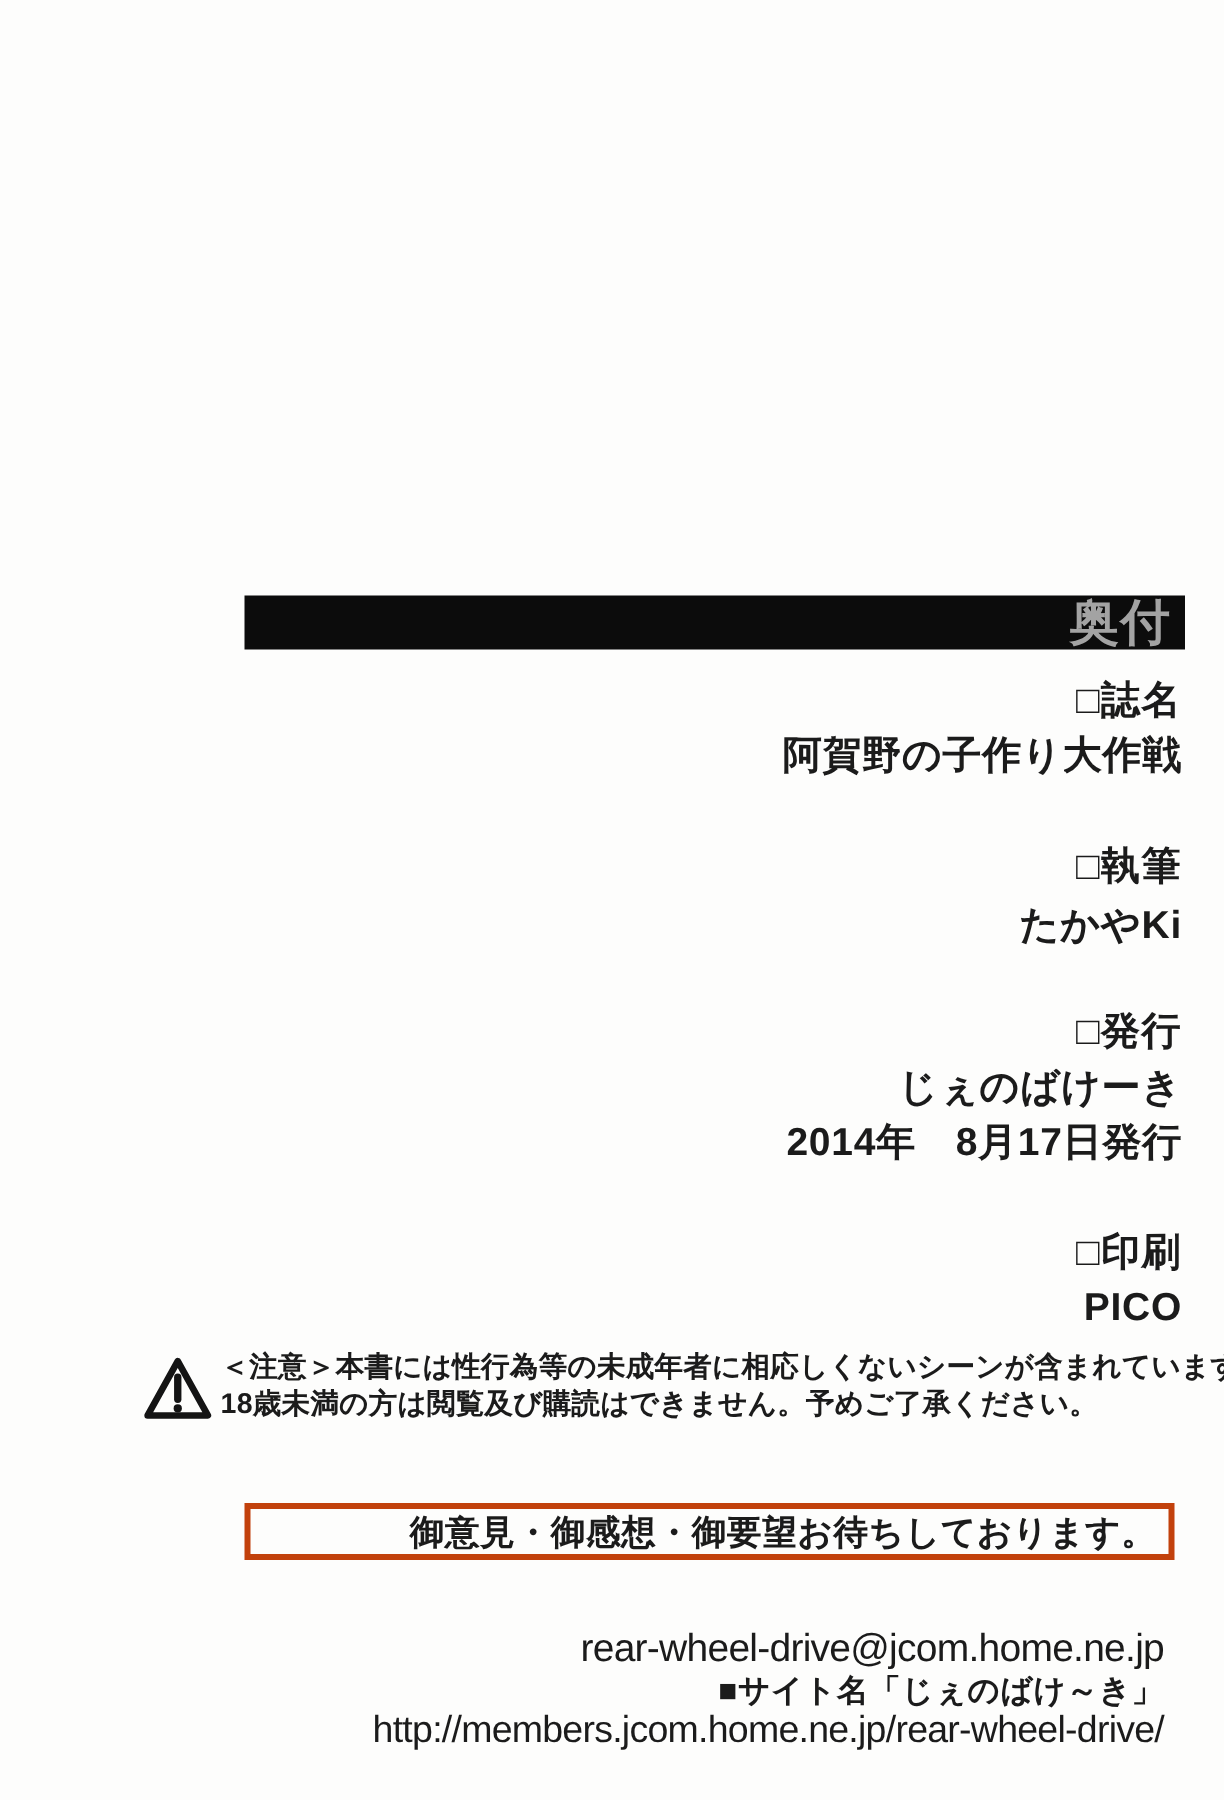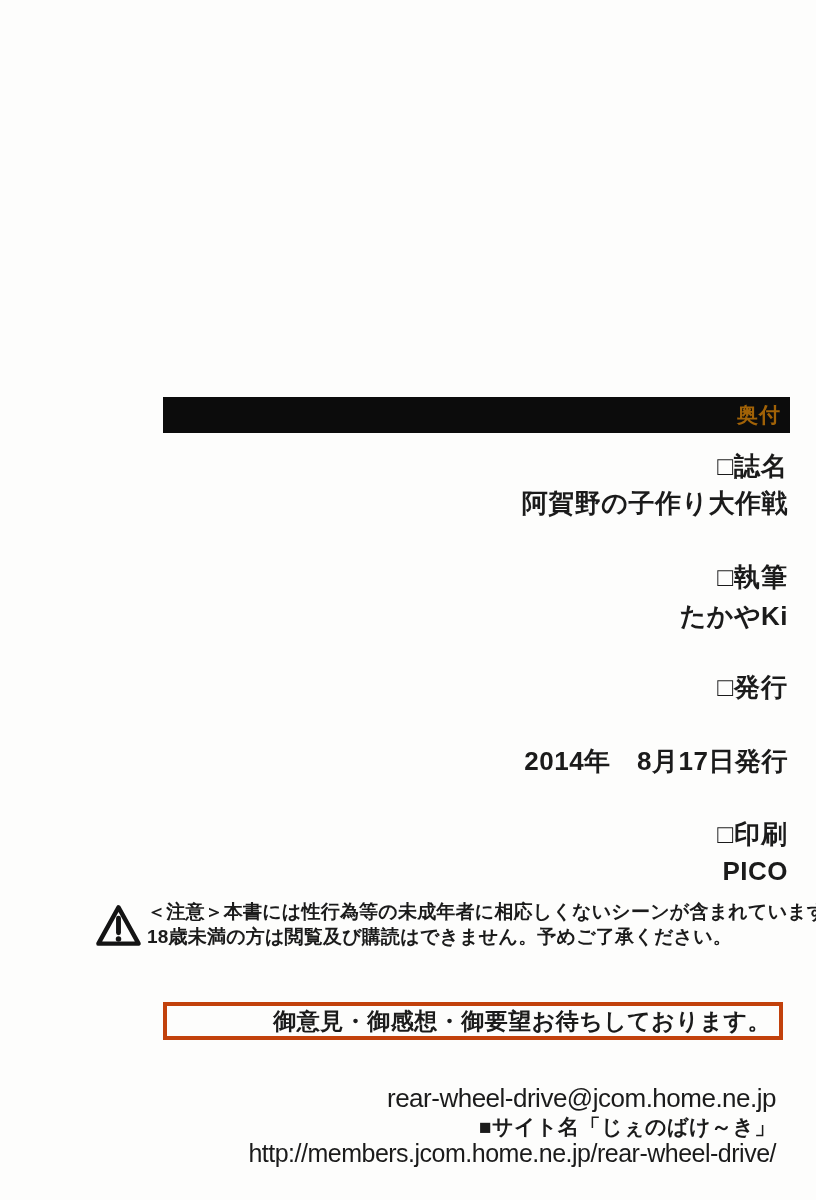--- a/index.html
+++ b/index.html
@@ -17,22 +17,22 @@
     position: absolute;
     left: 163px; top: 397px;
     width: 627px; height: 36px;
     background: #0c0c0c;
     display: flex;
     align-items: center;
     justify-content: flex-end;
     padding-right: 9px;
   }
   .header-bar .header-text {
-    color: #a16207;
-    font-size: 21px;
+    color: #a3a3a3;
+    font-size: 33px;
     font-weight: bold;
     letter-spacing: 1px;
   }
   .line {
     position: absolute;
     right: 28px;
     height: 32px;
     line-height: 32px;
     font-size: 26px;
     white-space: nowrap;
@@ -93,20 +93,21 @@
     <span class="header-text">奥付</span>
   </div>
 
   <div class="line label" style="top:450px;">□誌名</div>
   <div class="line value" style="top:487px;">阿賀野の子作り大作戦</div>
 
   <div class="line label" style="top:561px;">□執筆</div>
   <div class="line value" style="top:600px;">たかやKi</div>
 
   <div class="line label" style="top:671px;">□発行</div>
+  <div class="line value" style="top:708px;">じぇのばけーき</div>
   <div class="line value" style="top:745px;">2014年　8月17日発行</div>
 
   <div class="line label" style="top:818px;">□印刷</div>
   <div class="line value" style="top:855px;">PICO</div>
 
   <div class="warning">
     <span class="tri">
       <svg width="47" height="46" viewBox="0 0 48 46">
         <path d="M24 4 L44.5 41 L3.5 41 Z" fill="none" stroke="#141414" stroke-width="4.5" stroke-linejoin="round"></path>
         <path d="M24 15 L24 30" stroke="#141414" stroke-width="5" stroke-linecap="round"></path>

